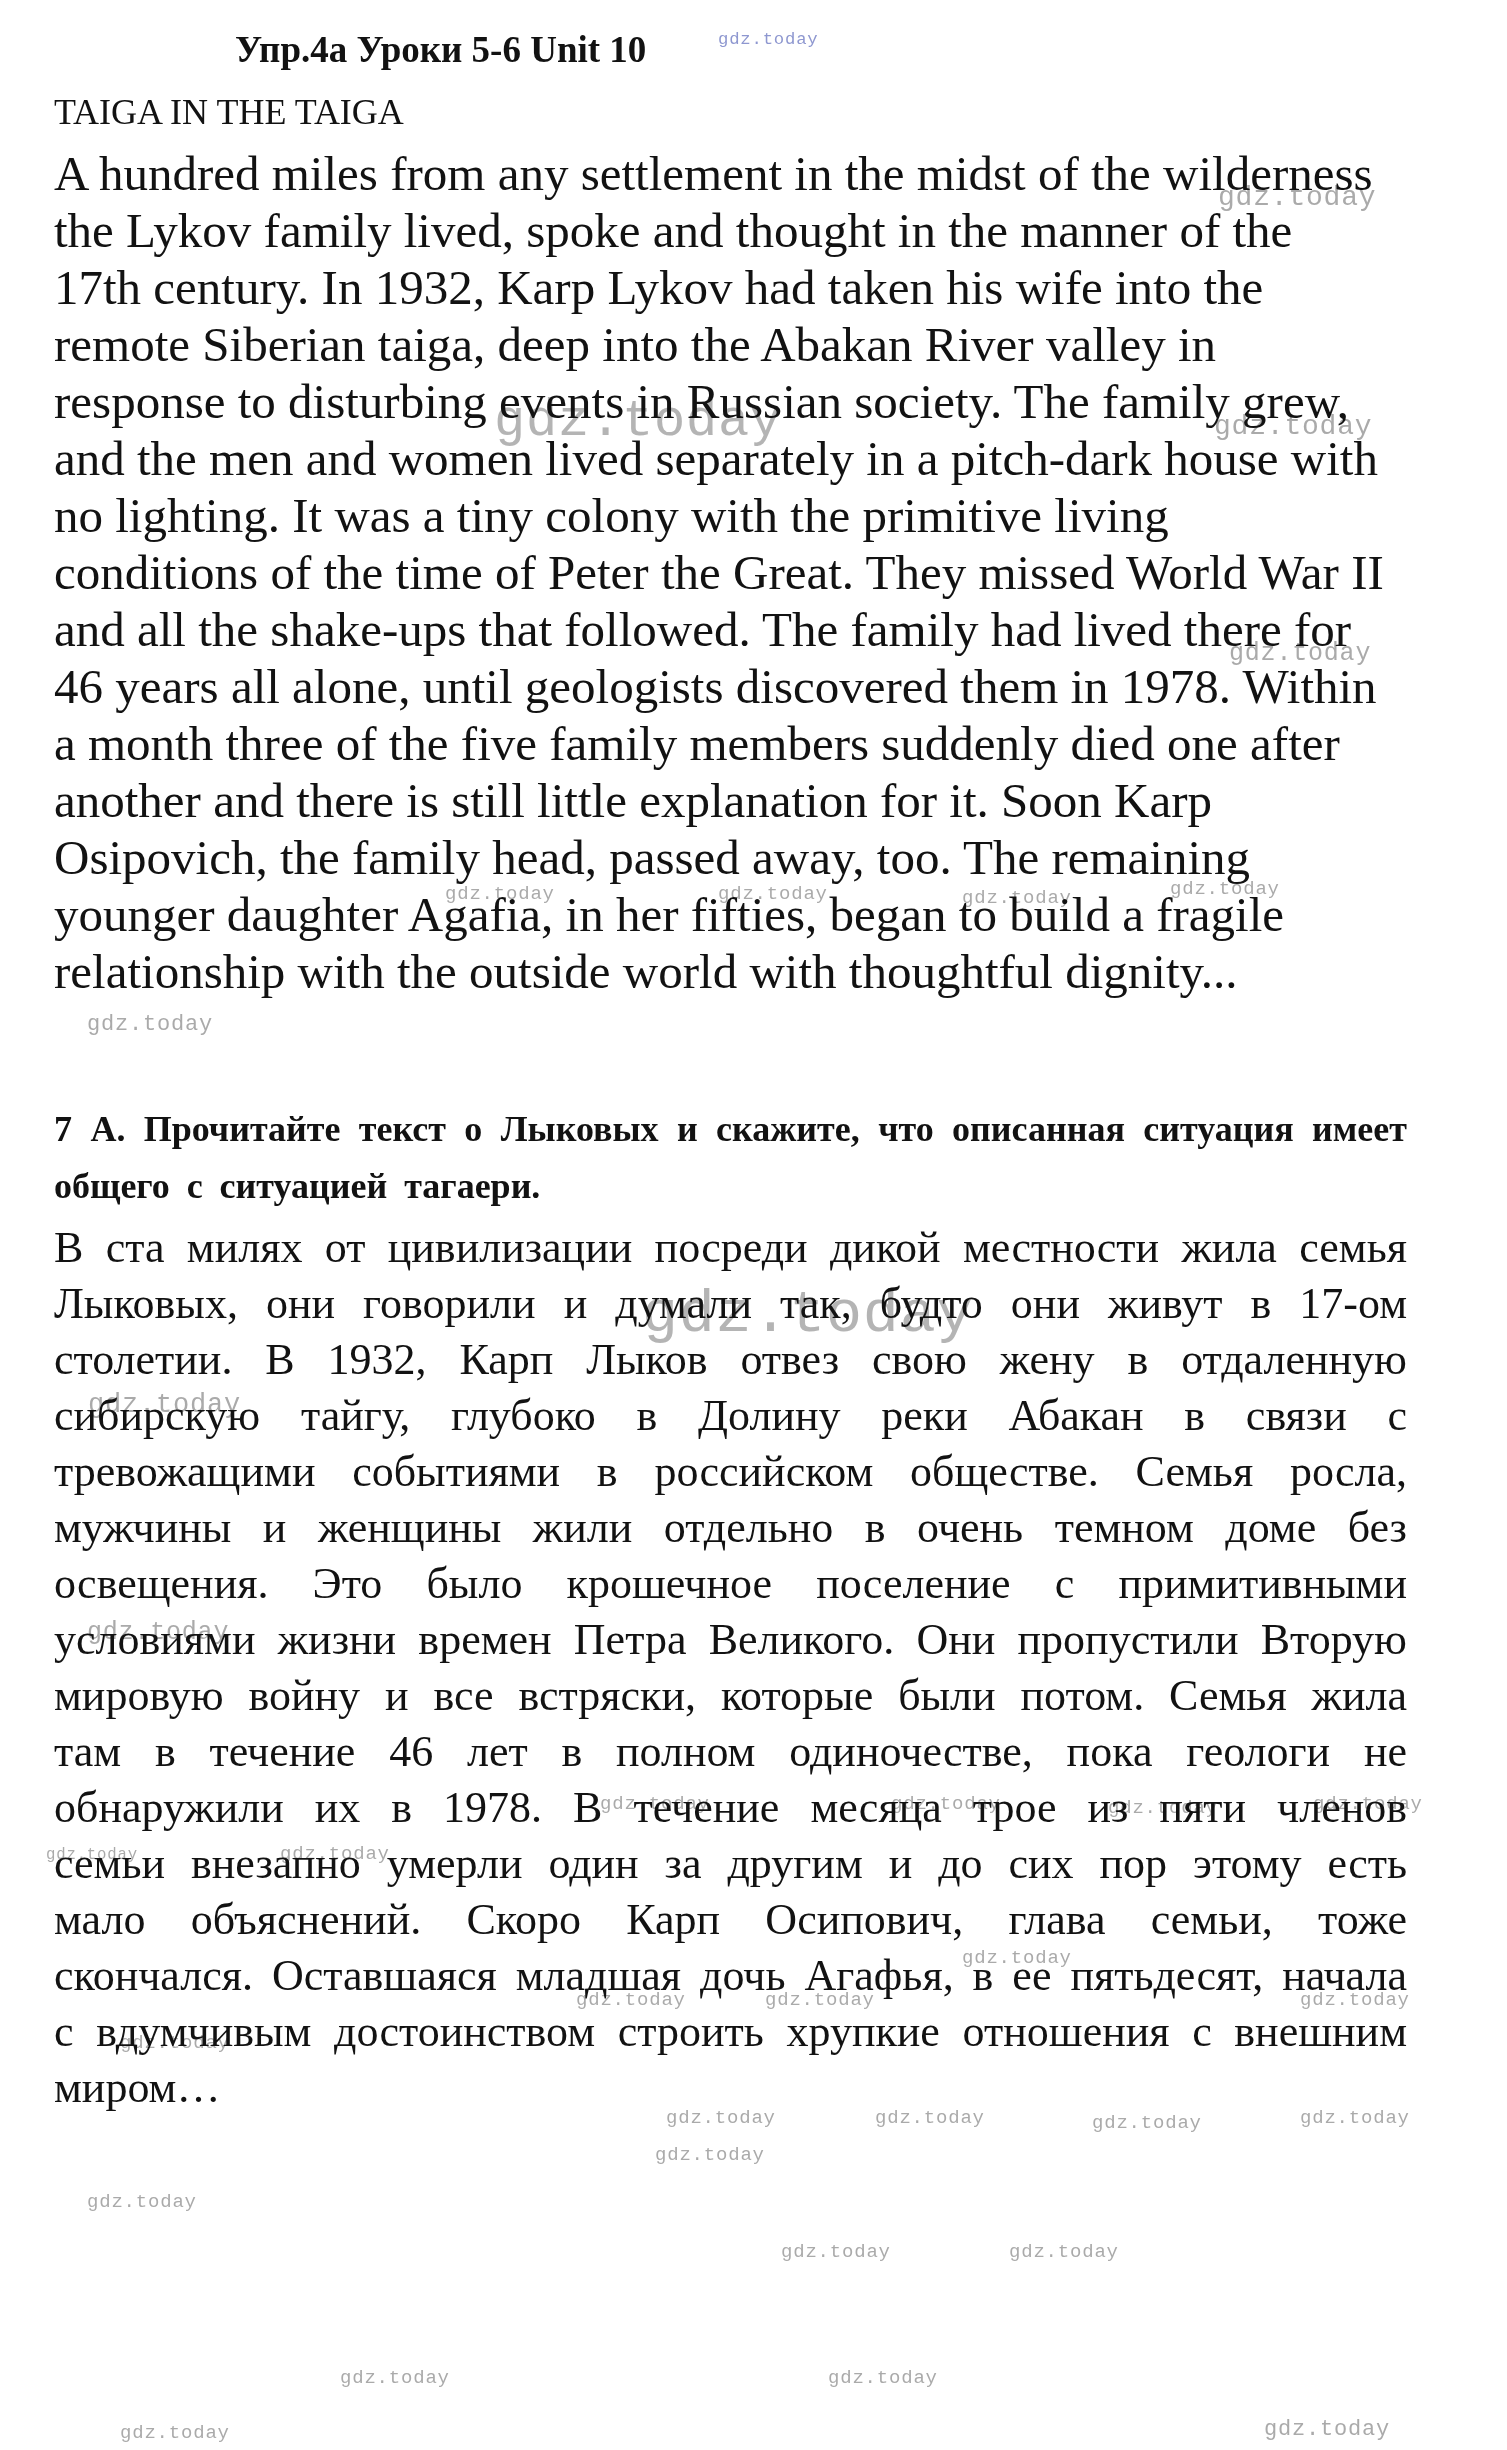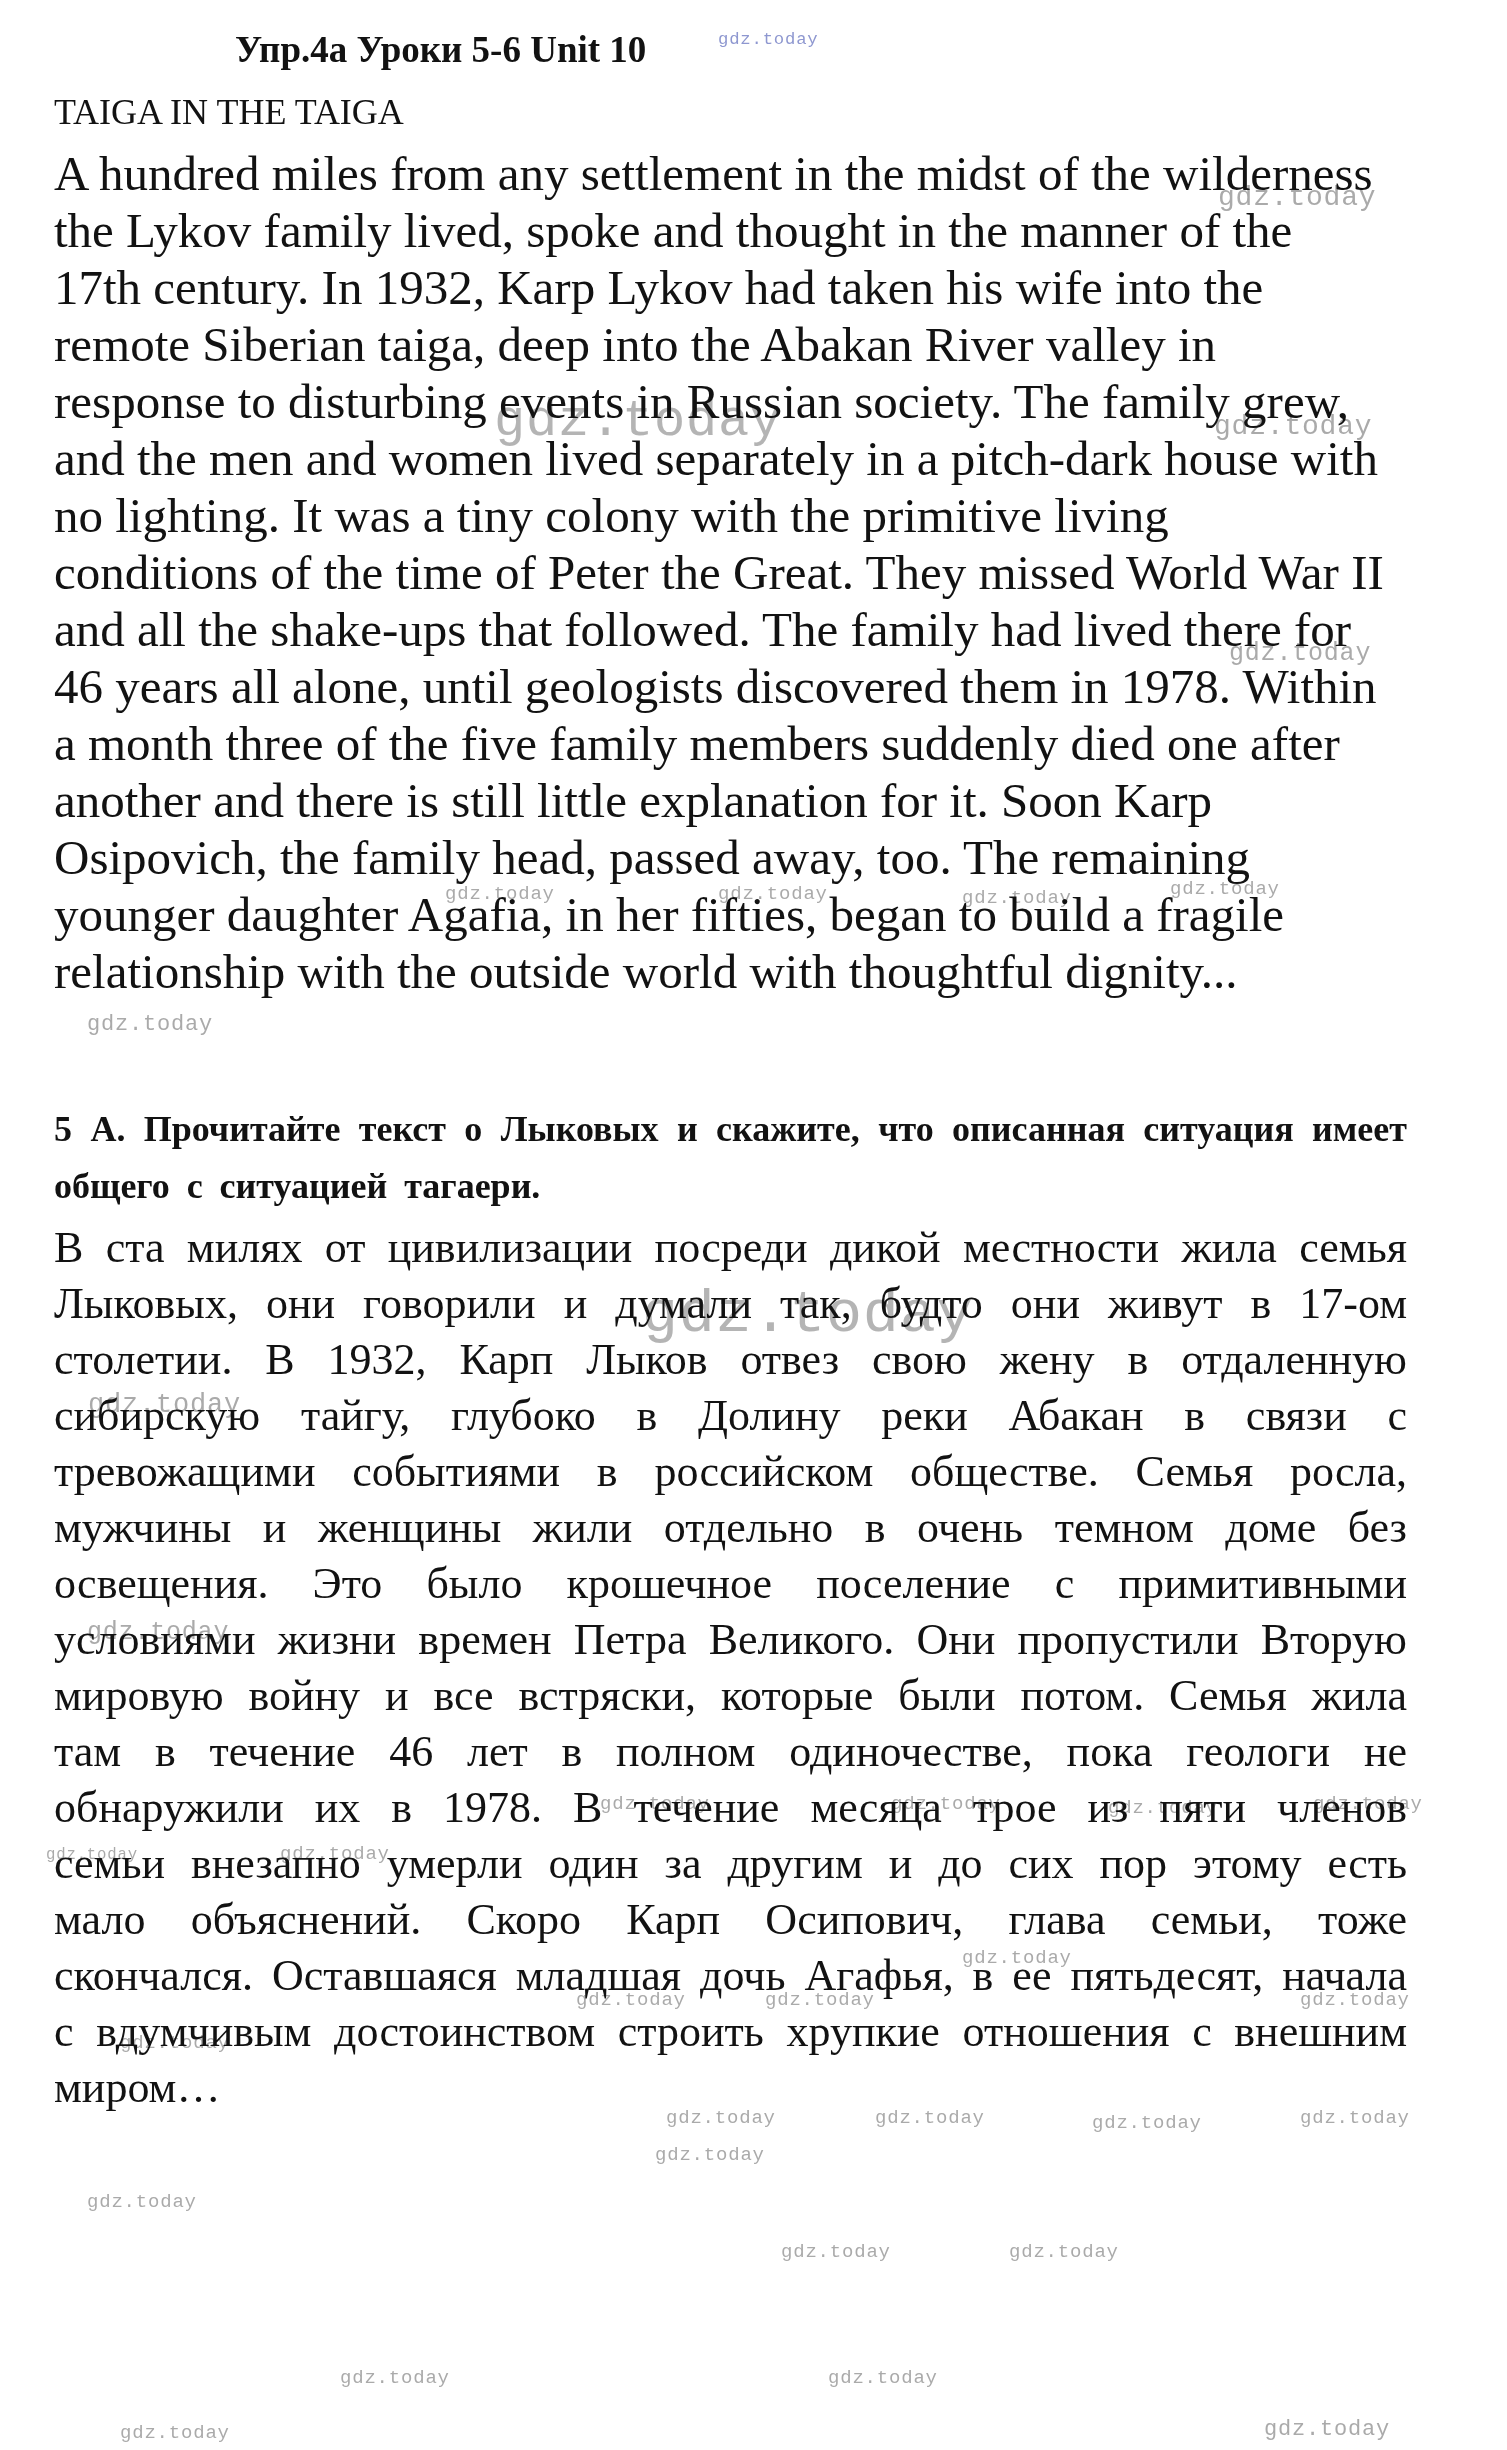--- a/index.html
+++ b/index.html
@@ -136,19 +136,19 @@
       <span class="wm" style="left: 1264px; top: 2389px; font-size: 22px;">gdz.today</span>
     </div>
 
   <h1 class="title">Упр.4а Уроки 5-6 Unit 10</h1>
 
 
   <p class="heading-en">TAIGA IN THE TAIGA</p>
 
   <p class="body-en">A hundred miles from any settlement in the midst of the wilderness the Lykov family lived, spoke and thought in the manner of the 17th century. In 1932, Karp Lykov had taken his wife into the remote Siberian taiga, deep into the Abakan River valley in response to disturbing events in Russian society. The family grew, and the men and women lived separately in a pitch-dark house with no lighting. It was a tiny colony with the primitive living conditions of the time of Peter the Great. They missed World War II and all the shake-ups that followed. The family had lived there for 46 years all alone, until geologists discovered them in 1978. Within a month three of the five family members suddenly died one after another and there is still little explanation for it. Soon Karp Osipovich, the family head, passed away, too. The remaining younger daughter Agafia, in her fifties, began to build a fragile relationship with the outside world with thoughtful dignity...</p>
 
-  <p class="task-ru">5 А. Прочитайте текст о Лыковых и скажите, что описанная ситуация имеет общего с ситуацией тагаери.</p>
+  <p class="task-ru">7 А. Прочитайте текст о Лыковых и скажите, что описанная ситуация имеет общего с ситуацией тагаери.</p>
 
 
   <p class="body-ru">В ста милях от цивилизации посреди дикой местности жила семья Лыковых, они говорили и думали так, будто они живут в 17-ом столетии. В 1932, Карп Лыков отвез свою жену в отдаленную сибирскую тайгу, глубоко в Долину реки Абакан в связи с тревожащими событиями в российском обществе. Семья росла, мужчины и женщины жили отдельно в очень темном доме без освещения. Это было крошечное поселение с примитивными условиями жизни времен Петра Великого. Они пропустили Вторую мировую войну и все встряски, которые были потом. Семья жила там в течение 46 лет в полном одиночестве, пока геологи не обнаружили их в 1978. В течение месяца трое из пяти членов семьи внезапно умерли один за другим и до сих пор этому есть мало объяснений. Скоро Карп Осипович, глава семьи, тоже скончался. Оставшаяся младшая дочь Агафья, в ее пятьдесят, начала с вдумчивым достоинством строить хрупкие отношения с внешним миром…</p>
 
 </div>
 
 
 </body></html>

